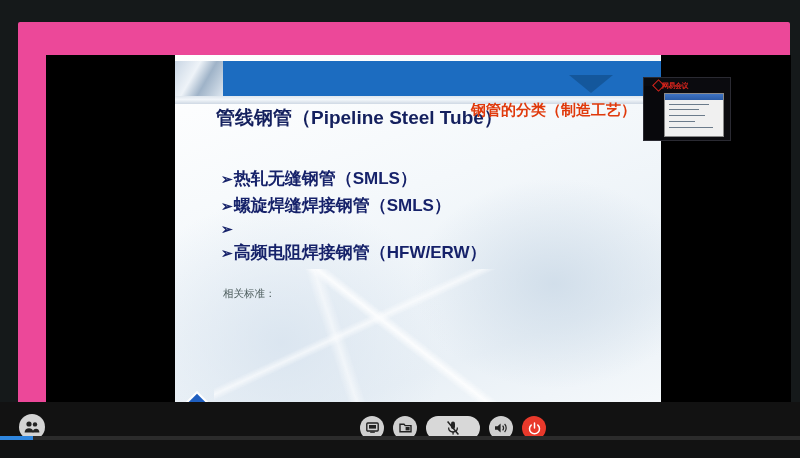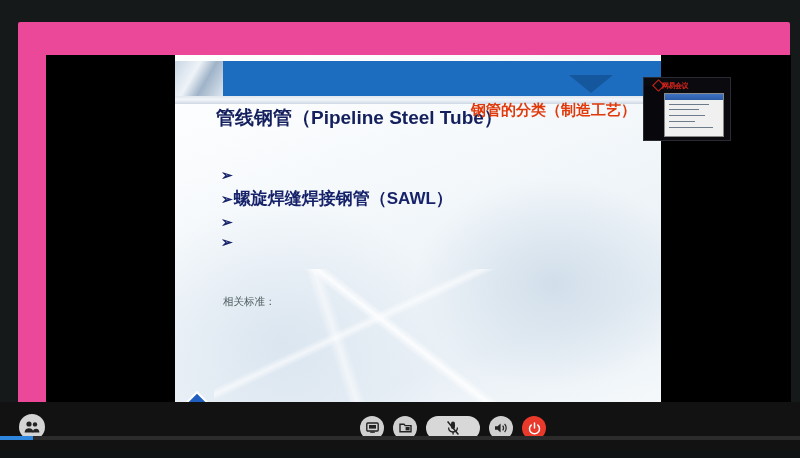--- a/index.html
+++ b/index.html
@@ -160,21 +160,20 @@
 
   #standards-note {
     position: absolute;
     left: 48px;
     top: 231px;
     width: 400px;
     color: #14503f;
     font-size: 10.5px;
     line-height: 15px;
     font-weight: bold;
-    margin-top: 8px;
   }
   #standards-label {
     font-weight: normal;
     color: #4a5a5a;
     display: block;
     margin-bottom: 1px;
   }
 
   
   #pip {
@@ -311,30 +310,32 @@
         </div>
         <div id="slide-banner-strip"></div>
 
         <div id="slide-title">管线钢管（Pipeline Steel Tube）</div>
 
         <div id="slide-overlay-title">钢管的分类（制造工艺）</div>
 
         <div id="bullet-list">
           <div class="bullet-row">
             <span class="bullet-marker">➢</span>
+            <span>热轧无缝钢管（SMLS）</span>
           </div>
           <div class="bullet-row">
             <span class="bullet-marker">➢</span>
-            <span>螺旋焊缝焊接钢管（SAWL）</span>
+            <span>螺旋焊缝焊接钢管（SMLS）</span>
           </div>
           <div class="bullet-row">
             <span class="bullet-marker">➢</span>
           </div>
           <div class="bullet-row">
             <span class="bullet-marker">➢</span>
+            <span>高频电阻焊接钢管（HFW/ERW）</span>
           </div>
         </div>
 
         <div id="standards-note">
           <span id="standards-label">相关标准：</span>
         </div>
 
         <div id="slide-footer"></div>
         <div id="slide-diamond"></div>
       </div>

